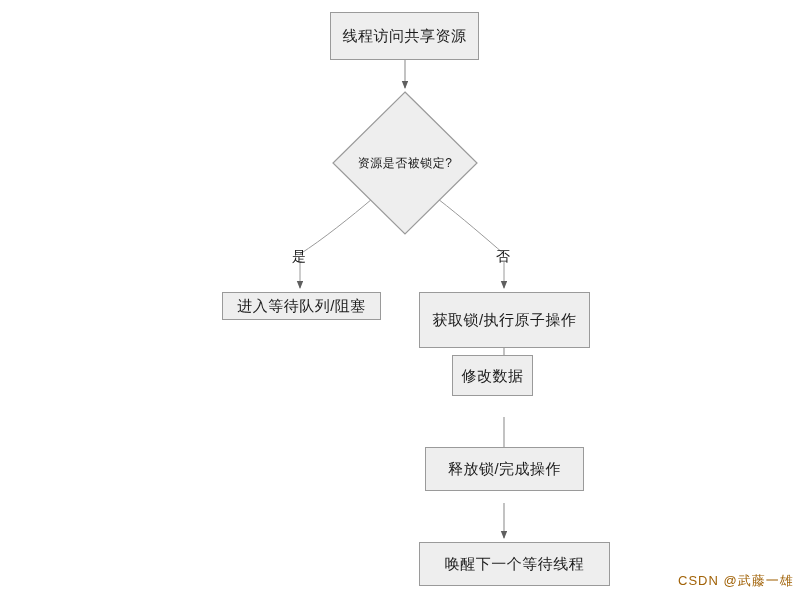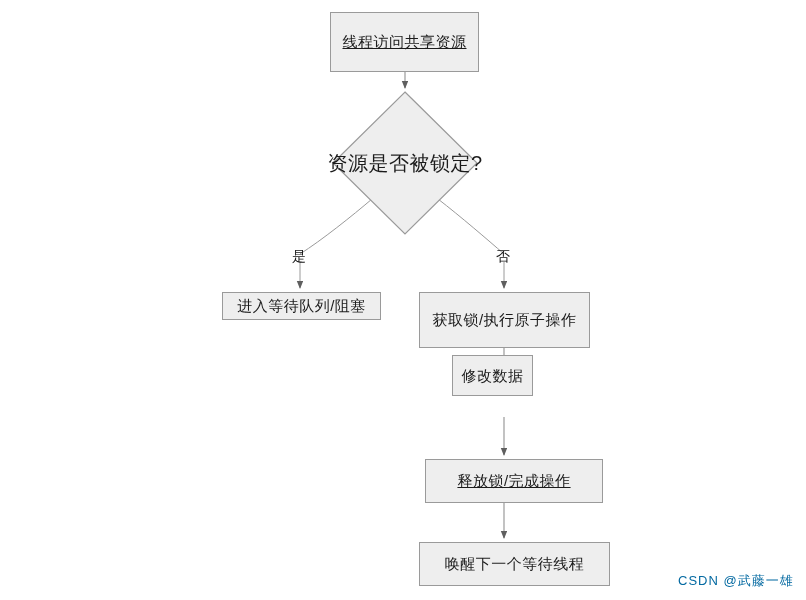--- a/index.html
+++ b/index.html
@@ -53,38 +53,38 @@
   .diamond-shape {
     position: absolute;
     left: 0;
     top: 0;
     width: 100%;
     height: 100%;
   }
   .diamond-text {
     position: relative;
     z-index: 3;
-    font-size: 20px;
+    font-size: 12px;
     color: #1b1b1b;
     white-space: nowrap;
     letter-spacing: 0.5px;
   }
   .edge-label {
     position: absolute;
     font-size: 14px;
     color: #111111;
     background: transparent;
     z-index: 3;
     white-space: nowrap;
     letter-spacing: 0.5px;
   }
   .watermark {
     position: absolute;
     font-size: 13px;
-    color: #0369a1;
+    color: #a16207;
     letter-spacing: 1px;
     white-space: nowrap;
     z-index: 4;
     user-select: none;
   }
 </style>
 </head>
 <body>
 
 <div id="canvas">
@@ -116,21 +116,21 @@
 
     <g>
       <path d="M504,417 L504,455" stroke="#9a9a9a" stroke-width="1.2" fill="none" marker-end="url(#arrow)"></path>
     </g>
 
     <g>
       <path d="M504,503 L504,538" stroke="#9a9a9a" stroke-width="1.2" fill="none" marker-end="url(#arrow)"></path>
     </g>
   </svg>
 
-  <div class="node" style="left:330px; top:12px; width:149px; height:60px;text-decoration:underline;">
+  <div class="node" style="left:330px; top:12px; width:149px; height:48px;">
     <span class="node-label">线程访问共享资源</span>
   </div>
 
   <div class="diamond-wrap" style="left:332px; top:91px; width:146px; height:144px;">
     <svg class="diamond-shape" viewBox="0 0 146 144" preserveAspectRatio="none" xmlns="http://www.w3.org/2000/svg">
       <polygon points="73,1 145,72 73,143 1,72" fill="#eeeeee" stroke="#9a9a9a" stroke-width="1.2"></polygon>
     </svg>
     <span class="diamond-text">资源是否被锁定?</span>
   </div>
 
@@ -146,21 +146,21 @@
   </div>
 
   <div class="node" style="left:419px; top:292px; width:171px; height:56px;">
     <span class="node-label">获取锁/执行原子操作</span>
   </div>
 
   <div class="node" style="left:452px; top:355px; width:81px; height:41px;">
     <span class="node-label">修改数据</span>
   </div>
 
-  <div class="node" style="left:425px; top:459px; width:178px; height:44px;text-decoration:underline;">
+  <div class="node" style="left:425px; top:447px; width:159px; height:44px;">
     <span class="node-label">释放锁/完成操作</span>
   </div>
 
   <div class="node" style="left:419px; top:542px; width:191px; height:44px;">
     <span class="node-label">唤醒下一个等待线程</span>
   </div>
 
   <div class="watermark" style="left:678px; top:572px;">
     <span>CSDN @武藤一雄</span>
   </div>

